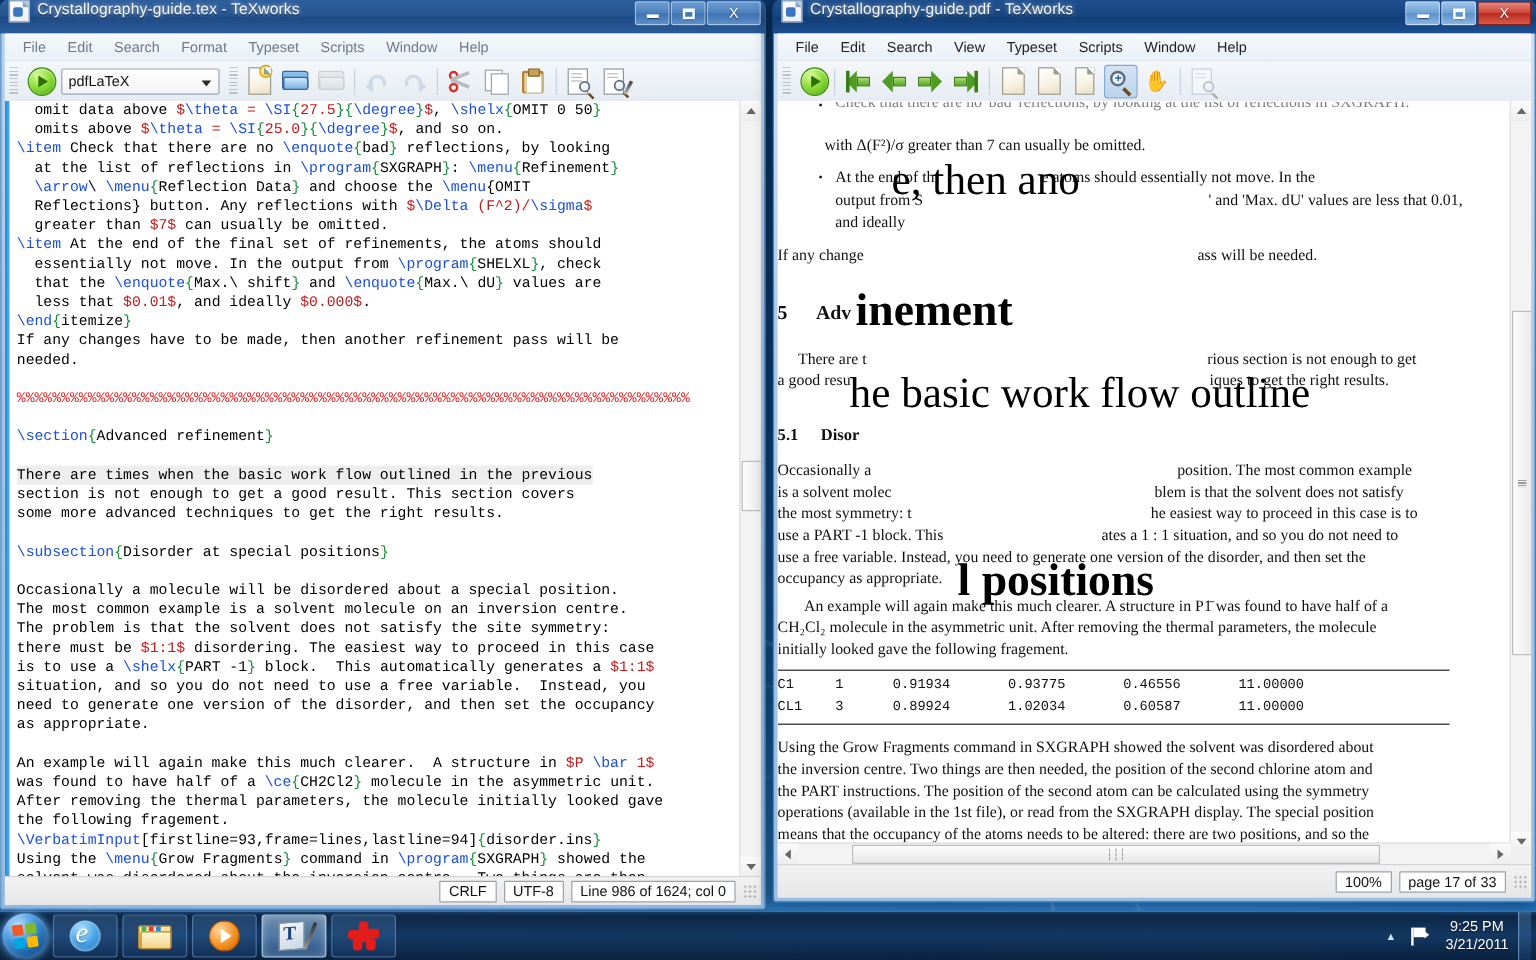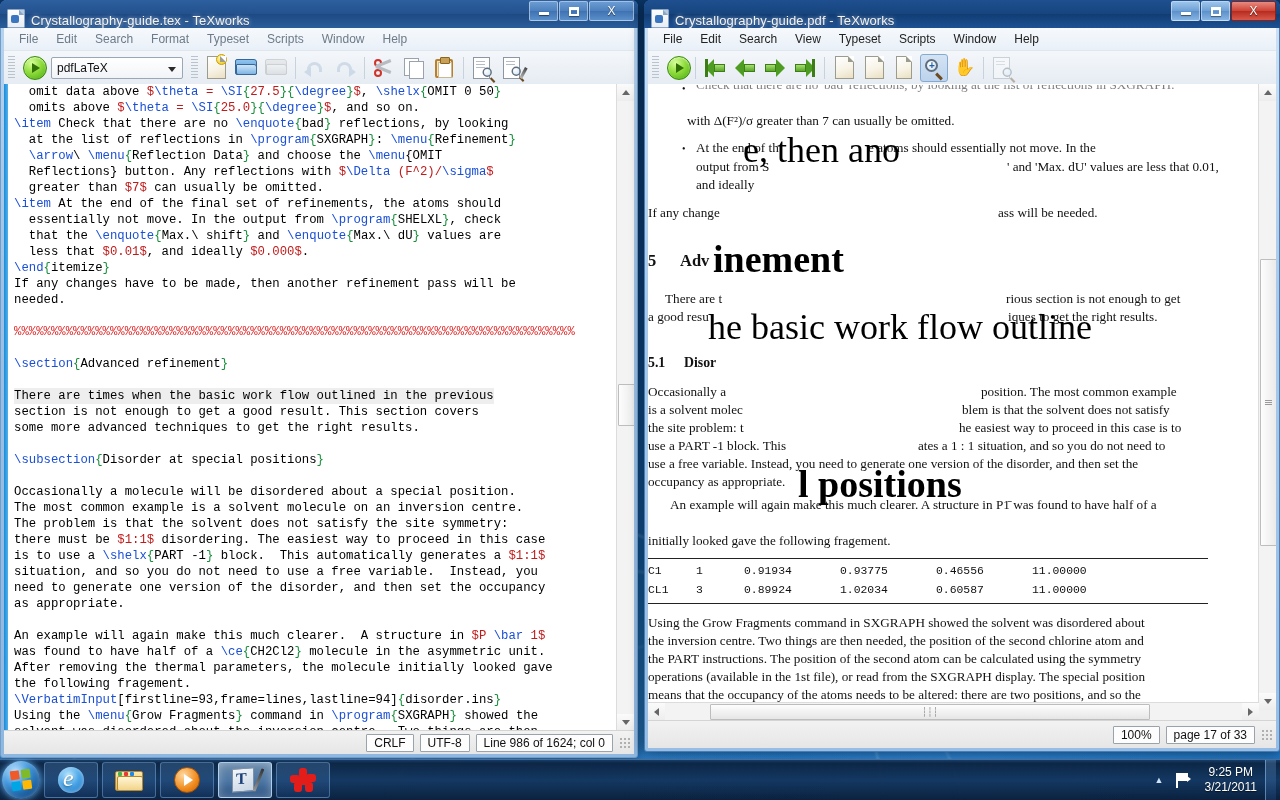--- a/index.html
+++ b/index.html
@@ -33,21 +33,21 @@
   .win.inactive .frame{
     background:linear-gradient(180deg,#b9d4ef 0%,#9dc0e4 40%,#8fb7e0 100%);
     border:1px solid #6f9ecb;
   }
   .win.active .frame{
     background:linear-gradient(180deg,#cfe2f5 0%,#a8c9e9 40%,#97bde4 100%);
     border:1px solid #4a7db3;
   }
   .titlebar{
     position:absolute;left:0;top:0;right:0;height:28px;
-    display:flex;align-items:flex-end;padding-left:7px;
+    display:flex;align-items:flex-start;padding-left:7px;
     box-sizing:border-box;border-radius:6px 6px 0 0;
     overflow:hidden;
   }
   .win.inactive .titlebar{
     background:linear-gradient(180deg,#2d5f9e 0%,#23528e 48%,#1e4a84 52%,#2a5d9b 100%);
   }
   .win.active .titlebar{
     background:linear-gradient(180deg,#1f4f8f 0%,#16457f 48%,#113d74 52%,#1d5193 100%);
   }
   .titlebar .ticon{
@@ -560,28 +560,29 @@
         <div class="pl sz" style="left:0px;top:225px;">a good resu</div>
         <div class="pl sz" style="left:360px;top:225px;">iques to get the right results.</div>
 
         <div class="pl" style="left:0px;top:271px;font-size:13.8px;font-weight:bold;">5.1</div>
         <div class="pl" style="left:36px;top:271px;font-size:13.8px;font-weight:bold;">Disor</div>
 
         <div class="pl sz" style="left:0px;top:300px;">Occasionally a </div>
         <div class="pl sz" style="left:333px;top:300px;">position. The most common example</div>
         <div class="pl sz" style="left:0px;top:318px;">is a solvent molec</div>
         <div class="pl sz" style="left:314px;top:318px;">blem is that the solvent does not satisfy</div>
-        <div class="pl sz" style="left:0px;top:336px;">the site problem: t</div>
+        <div class="pl sz" style="left:0px;top:336px;">the most symmetry: t</div>
         <div class="pl sz" style="left:311px;top:336px;">he easiest way to proceed in this case is to</div>
         <div class="pl sz" style="left:0px;top:354px;">use a PART -1 block. This</div>
         <div class="pl sz" style="left:270px;top:354px;">ates a 1 : 1 situation, and so you do not need to</div>
         <div class="pl sz" style="left:0px;top:372px;">use a free variable. Instead, you need to generate one version of the disorder, and then set the</div>
         <div class="pl sz" style="left:0px;top:390px;">occupancy as appropriate.</div>
 
         <div class="pl sz" style="left:22px;top:413px;">An example will again make this much clearer. A structure in P1̄ was found to have half of a</div>
+        <div class="pl sz" style="left:0px;top:431px;">CH₂Cl₂ molecule in the asymmetric unit. After removing the thermal parameters, the molecule</div>
         <div class="pl sz" style="left:0px;top:449px;">initially looked gave the following fragement.</div>
 
         <div class="rule" style="left:0px;top:474px;width:560px;"></div>
         <div class="vbatim" id="vb1" style="position:absolute;left:0px;top:481px;"><div style="position:relative;height:19px;"><span style="position:absolute;left:0px;">C1</span><span style="position:absolute;left:48px;">1</span><span style="position:absolute;left:96px;">0.91934</span><span style="position:absolute;left:192px;">0.93775</span><span style="position:absolute;left:288px;">0.46556</span><span style="position:absolute;left:384px;">11.00000</span></div><div style="position:relative;height:19px;"><span style="position:absolute;left:0px;">CL1</span><span style="position:absolute;left:48px;">3</span><span style="position:absolute;left:96px;">0.89924</span><span style="position:absolute;left:192px;">1.02034</span><span style="position:absolute;left:288px;">0.60587</span><span style="position:absolute;left:384px;">11.00000</span></div></div>
         <div class="rule" style="left:0px;top:519px;width:560px;"></div>
 
         <div class="pl sz" style="left:0px;top:531px;">Using the Grow Fragments command in SXGRAPH showed the solvent was disordered about</div>
         <div class="pl sz" style="left:0px;top:549px;">the inversion centre. Two things are then needed, the position of the second chlorine atom and</div>
         <div class="pl sz" style="left:0px;top:567px;">the PART instructions. The position of the second atom can be calculated using the symmetry</div>
         <div class="pl sz" style="left:0px;top:585px;">operations (available in the 1st file), or read from the SXGRAPH display. The special position</div>

